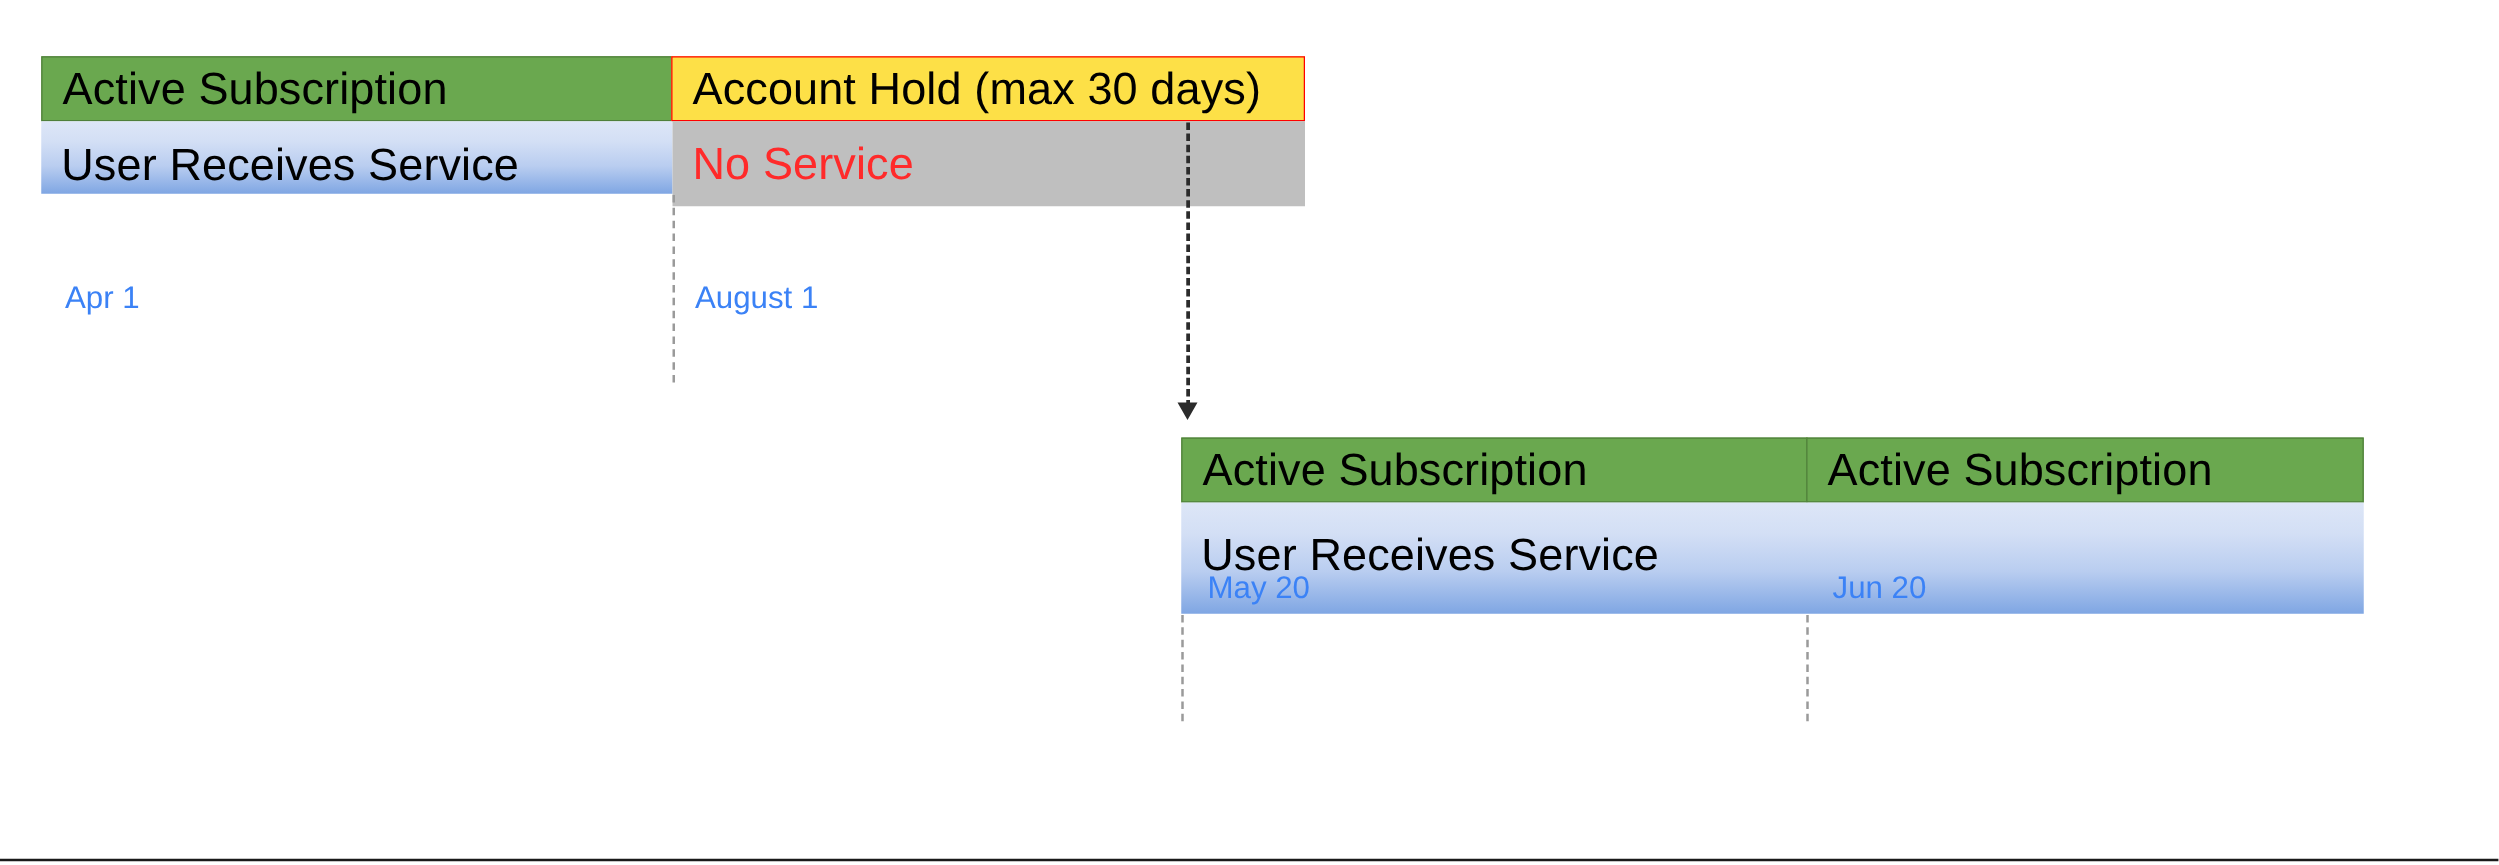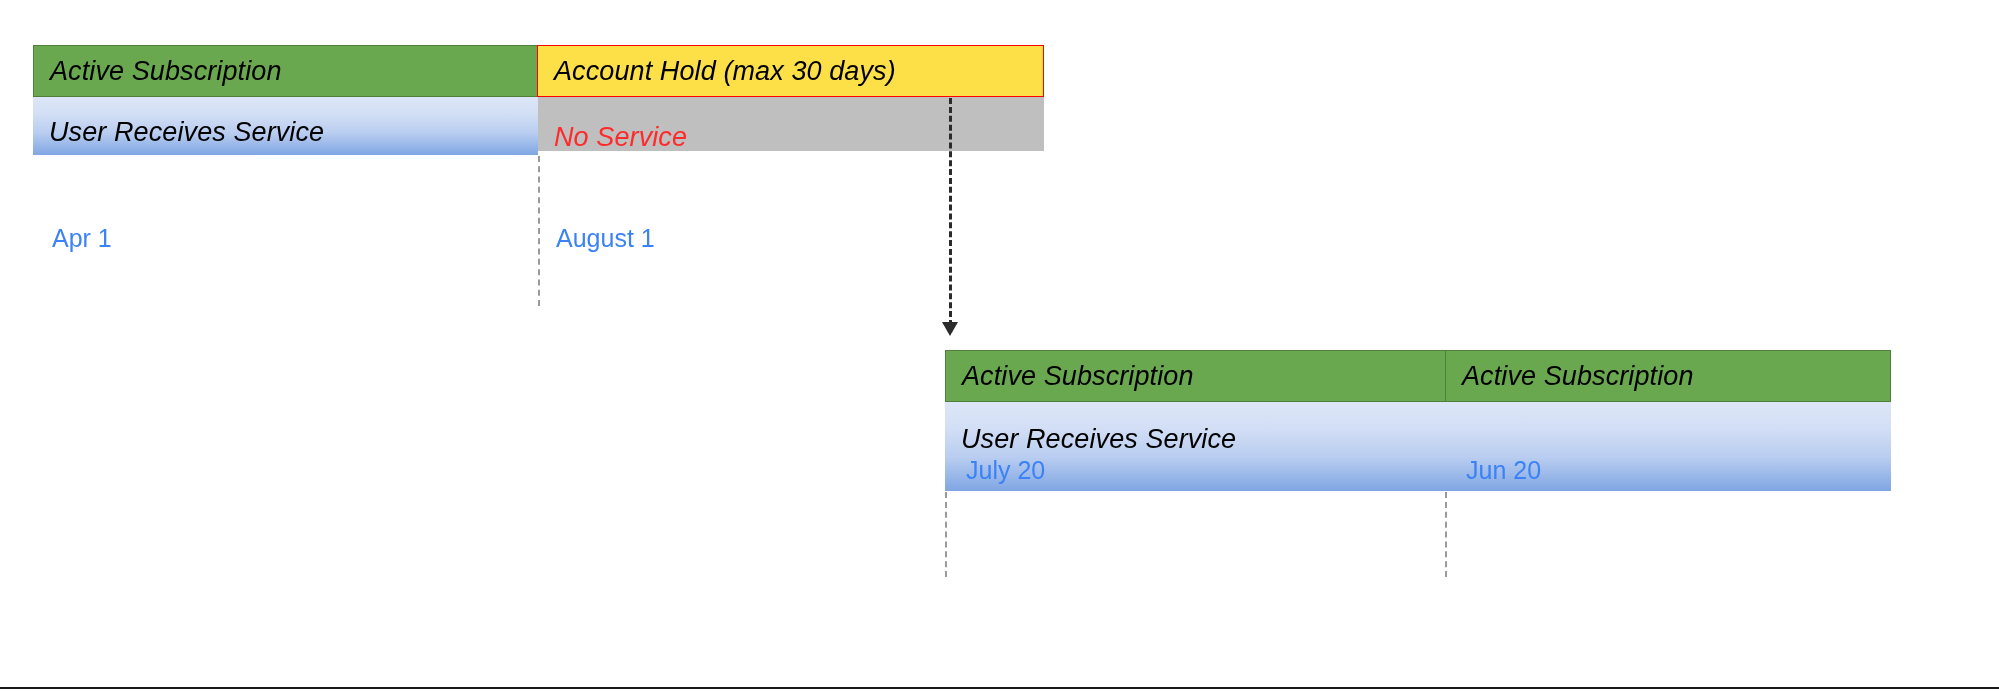--- a/index.html
+++ b/index.html
@@ -23,25 +23,24 @@
   
   .seg {
     position: absolute;
     box-sizing: border-box;
     display: flex;
     align-items: center;
     white-space: nowrap;
     overflow: hidden;
   }
   .seg .seg-label {
-    font-size: 27px;
+    font-size: 36px;
     line-height: 1;
     padding-left: 16px;
     letter-spacing: 0.1px;
-    font-style: italic;
   }
 
   .seg-green {
     background: #6aa84f;
     border: 1px solid #4f7f3a;
   }
   .seg-green .seg-label { color: #000000; }
 
   .seg-red {
     background: #fde047;
@@ -116,21 +115,21 @@
   </div>
 
   <div class="seg seg-red" style="left:537px; top:45px; width:507px; height:52px;">
     <span class="seg-label">Account Hold (max 30 days)</span>
   </div>
 
   <div class="seg seg-blue" style="left:33px; top:97px; width:505px; height:58px;">
     <span class="seg-label">User Receives Service</span>
   </div>
 
-  <div class="seg seg-gray" style="left:538px; top:97px; width:506px; height:54px;align-items:flex-end;">
+  <div class="seg seg-gray" style="left:538px; top:97px; width:506px; height:68px;">
     <span class="seg-label">No Service</span>
   </div>
 
   <div class="vguide" style="left:538px; top:156px; height:150px;"></div>
 
   <div class="txt txt-date" style="left:52px; top:226px;">Apr 1</div>
 
   <div class="txt txt-date" style="left:556px; top:226px;">August 1</div>
 
 
@@ -147,19 +146,19 @@
   </div>
 
   <div class="seg seg-blue" style="left:945px; top:402px; width:946px; height:89px;">
     <span class="seg-label" style="align-self:flex-start; padding-top:12px;">User Receives Service</span>
   </div>
 
   <div class="vguide" style="left:945px; top:492px; height:85px;"></div>
 
   <div class="vguide" style="left:1445px; top:492px; height:85px;"></div>
 
-  <div class="txt txt-date" style="left:966px; top:458px;">July 20</div>
+  <div class="txt txt-date" style="left:966px; top:458px;">May 20</div>
 
   <div class="txt txt-date" style="left:1466px; top:458px;">Jun 20</div>
 
   <div class="footer-rule" style="top:687px;"></div>
 
 </div>
 
 </body></html>

